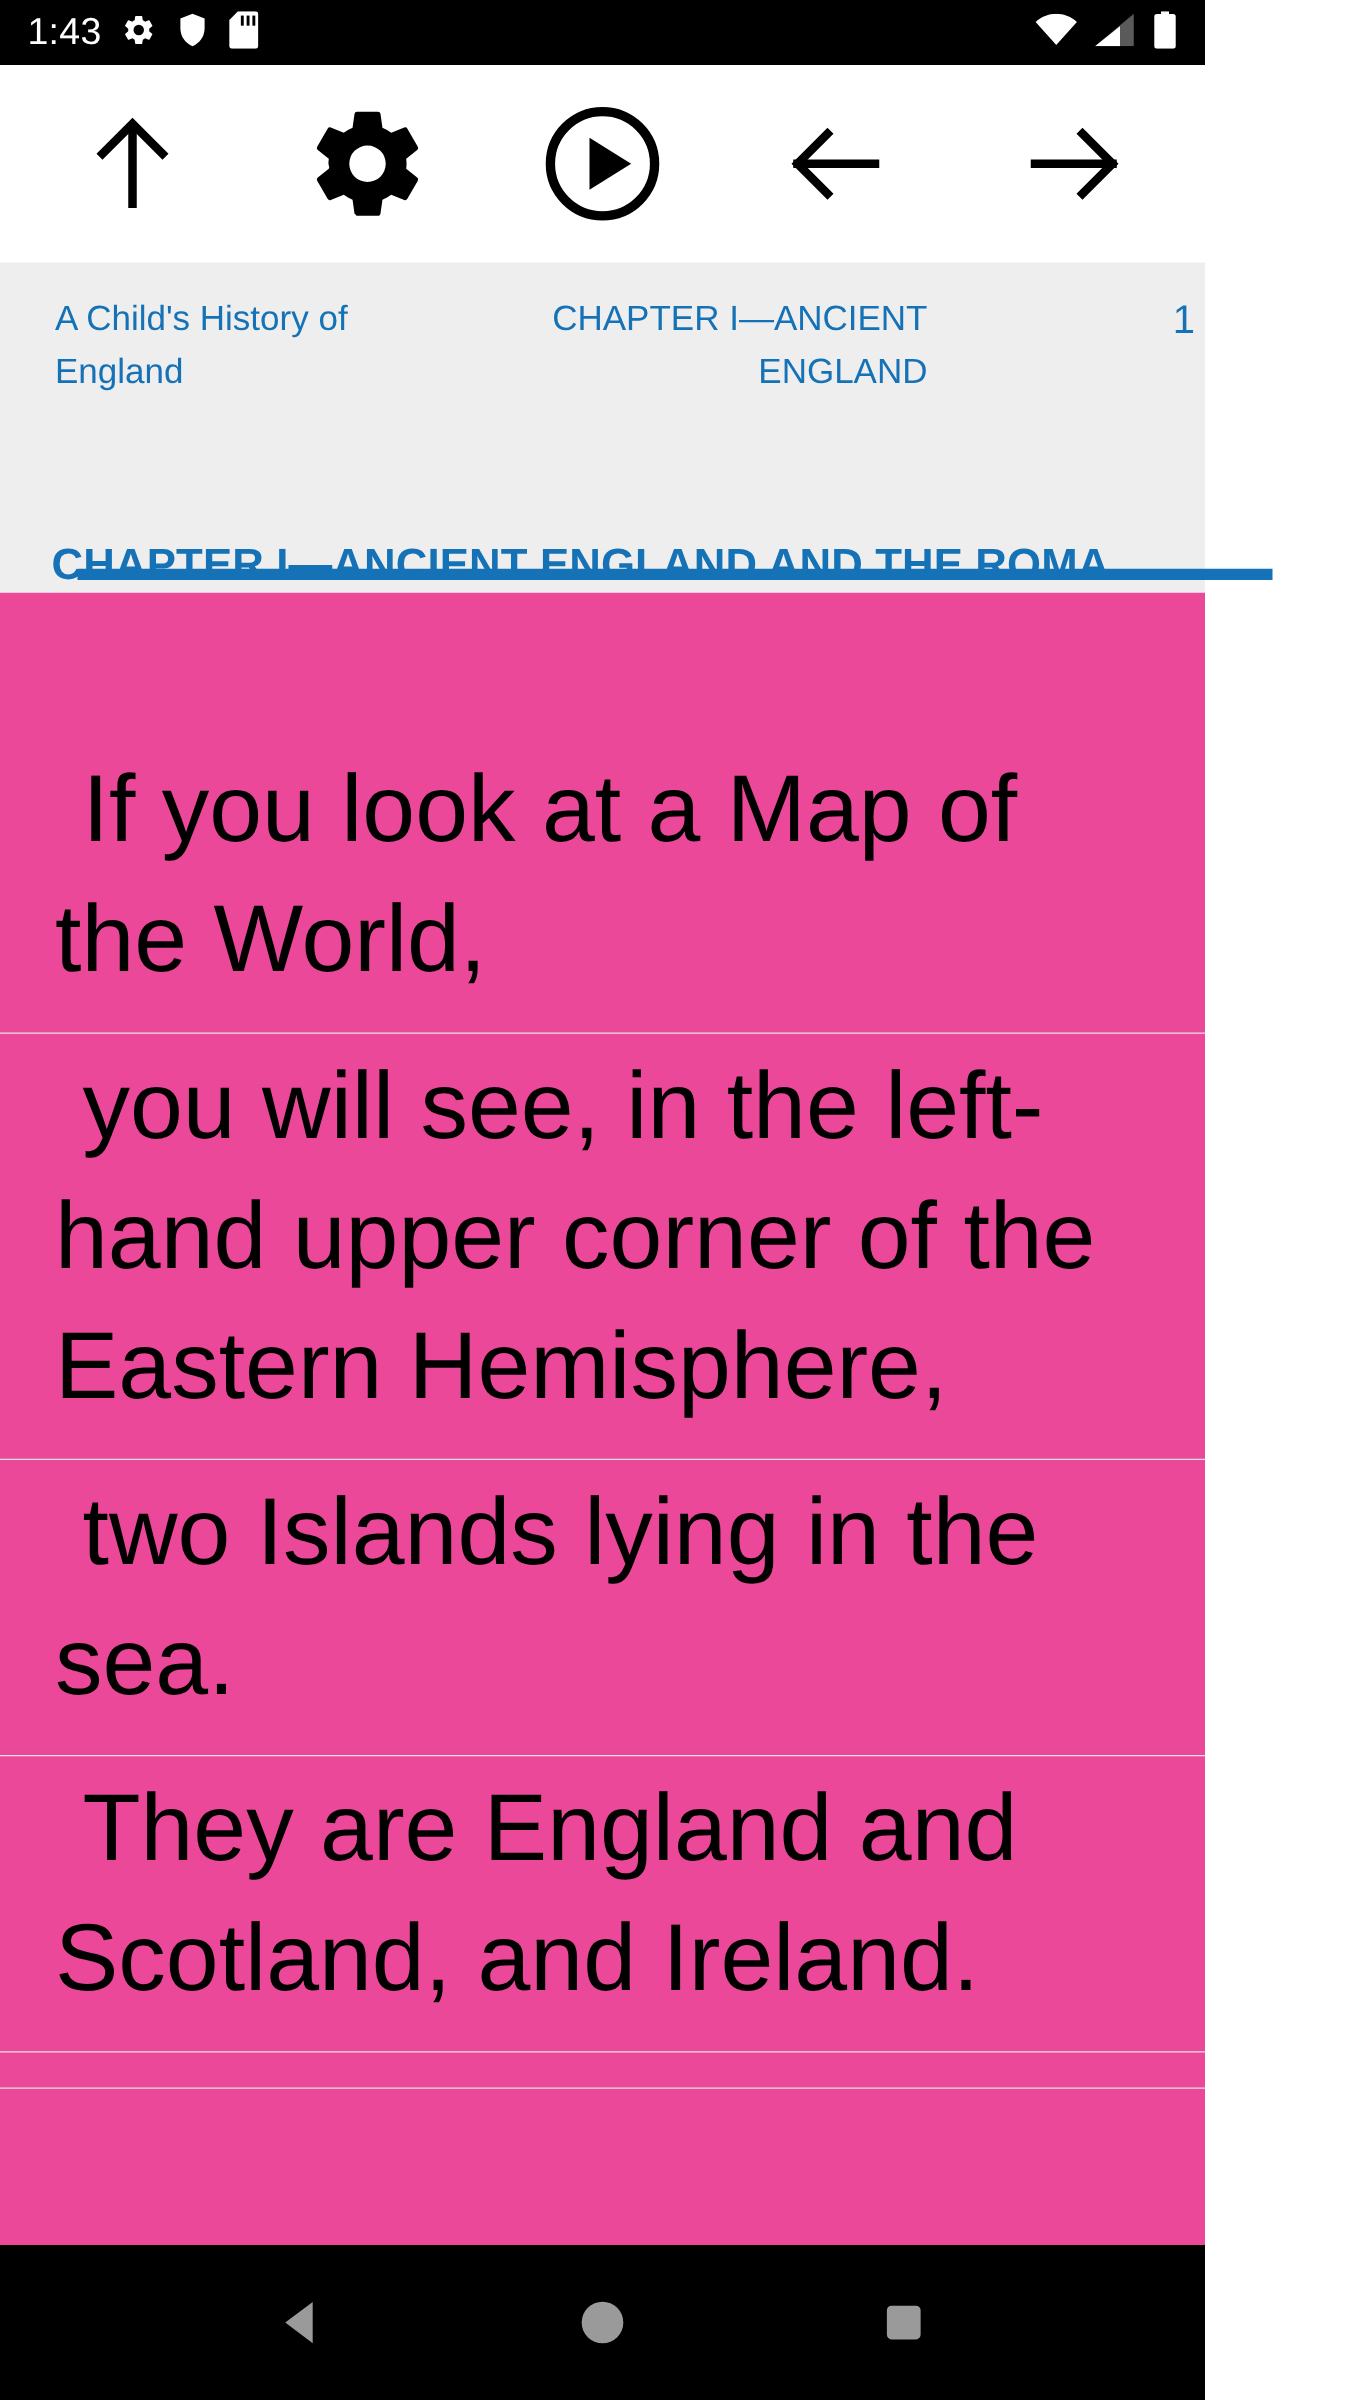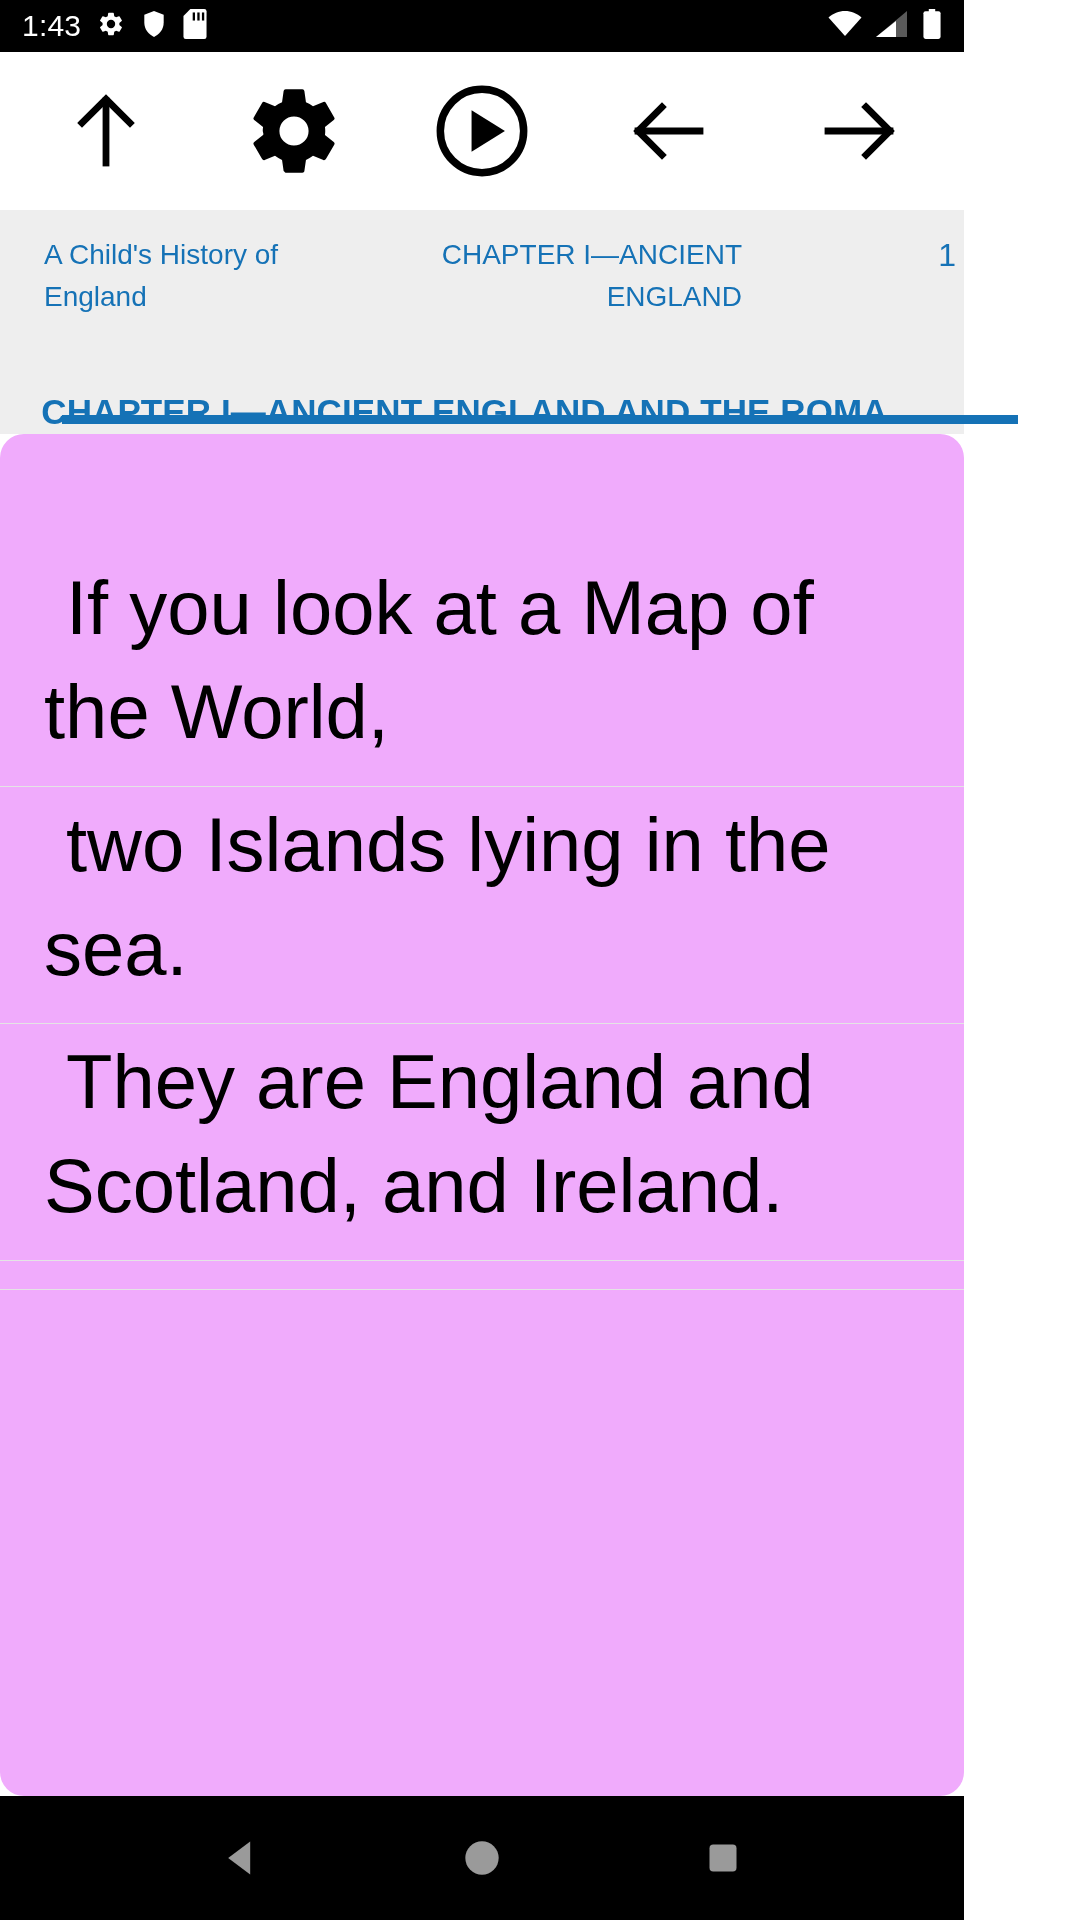--- a/index.html
+++ b/index.html
@@ -30,21 +30,21 @@
   }
   .tb-btn {
     width:120px; height:120px;
     display:flex; align-items:center; justify-content:center;
     background:transparent; border:none; cursor:pointer;
   }
 
   
   .tabstrip {
     flex:0 0 224px; background:#eeeeee; position:relative;
-    display:flex; flex-direction:column;
+    display:flex; flex-direction:column;gap:40px;
   }
   .tab-row-top {
     height:108px; display:flex; align-items:flex-start; padding-top:24px;
     overflow:hidden;
   }
   .tab-top {
     color:#1572b6; font-size:28px; line-height:42px;
     text-align:right; cursor:pointer; padding:0 8px;
     overflow:hidden; max-height:84px;
   }
@@ -62,22 +62,22 @@
     letter-spacing:.1px; white-space:nowrap; cursor:pointer;
     max-width:960px; overflow:hidden; text-overflow:clip;
   }
   .tab-indicator {
     position:absolute; left:62px; bottom:10px;
     width:956px; height:9px; background:#1572b6;
   }
 
   
   .content {
-    flex:1 1 auto; background:#f0abfc; overflow:hidden;
-    display:flex; flex-direction:column;border-radius:24px;
+    flex:1 1 auto; background:#ec4899; overflow:hidden;
+    display:flex; flex-direction:column;
   }
   .spacer-block { flex:0 0 116px; }
   .para {
     border-bottom:1px solid #e4e4e4;
     padding:6px 44px 22px 44px;
     font-size:76px; line-height:104px; color:#000000;
     cursor:pointer;
   }
   .para .lead { display:inline-block; width:22px; }
 
@@ -186,20 +186,21 @@
     </div>
     <div class="tab-row-sel">
       <div class="tab-selected">CHAPTER I—ANCIENT ENGLAND AND THE ROMA…</div>
       <div class="tab-indicator"></div>
     </div>
   </div>
 
   <div class="content">
     <div class="spacer-block"></div>
     <div class="para"><span class="lead"></span><span>If you look at a Map of the World,</span></div>
+    <div class="para"><span class="lead"></span><span>you will see, in the left-hand upper corner of the Eastern Hemisphere,</span></div>
     <div class="para"><span class="lead"></span><span>two Islands lying in the sea.</span></div>
     <div class="para"><span class="lead"></span><span>They are England and Scotland, and Ireland.</span></div>
     <div class="para"><span></span></div>
   </div>
 
   <div class="navbar">
     <div class="nav-btn">
       <svg width="44" height="44" viewBox="0 0 24 24">
           <polygon points="17,3 17,21 5,12" fill="#9a9a9a"></polygon>
         </svg>

